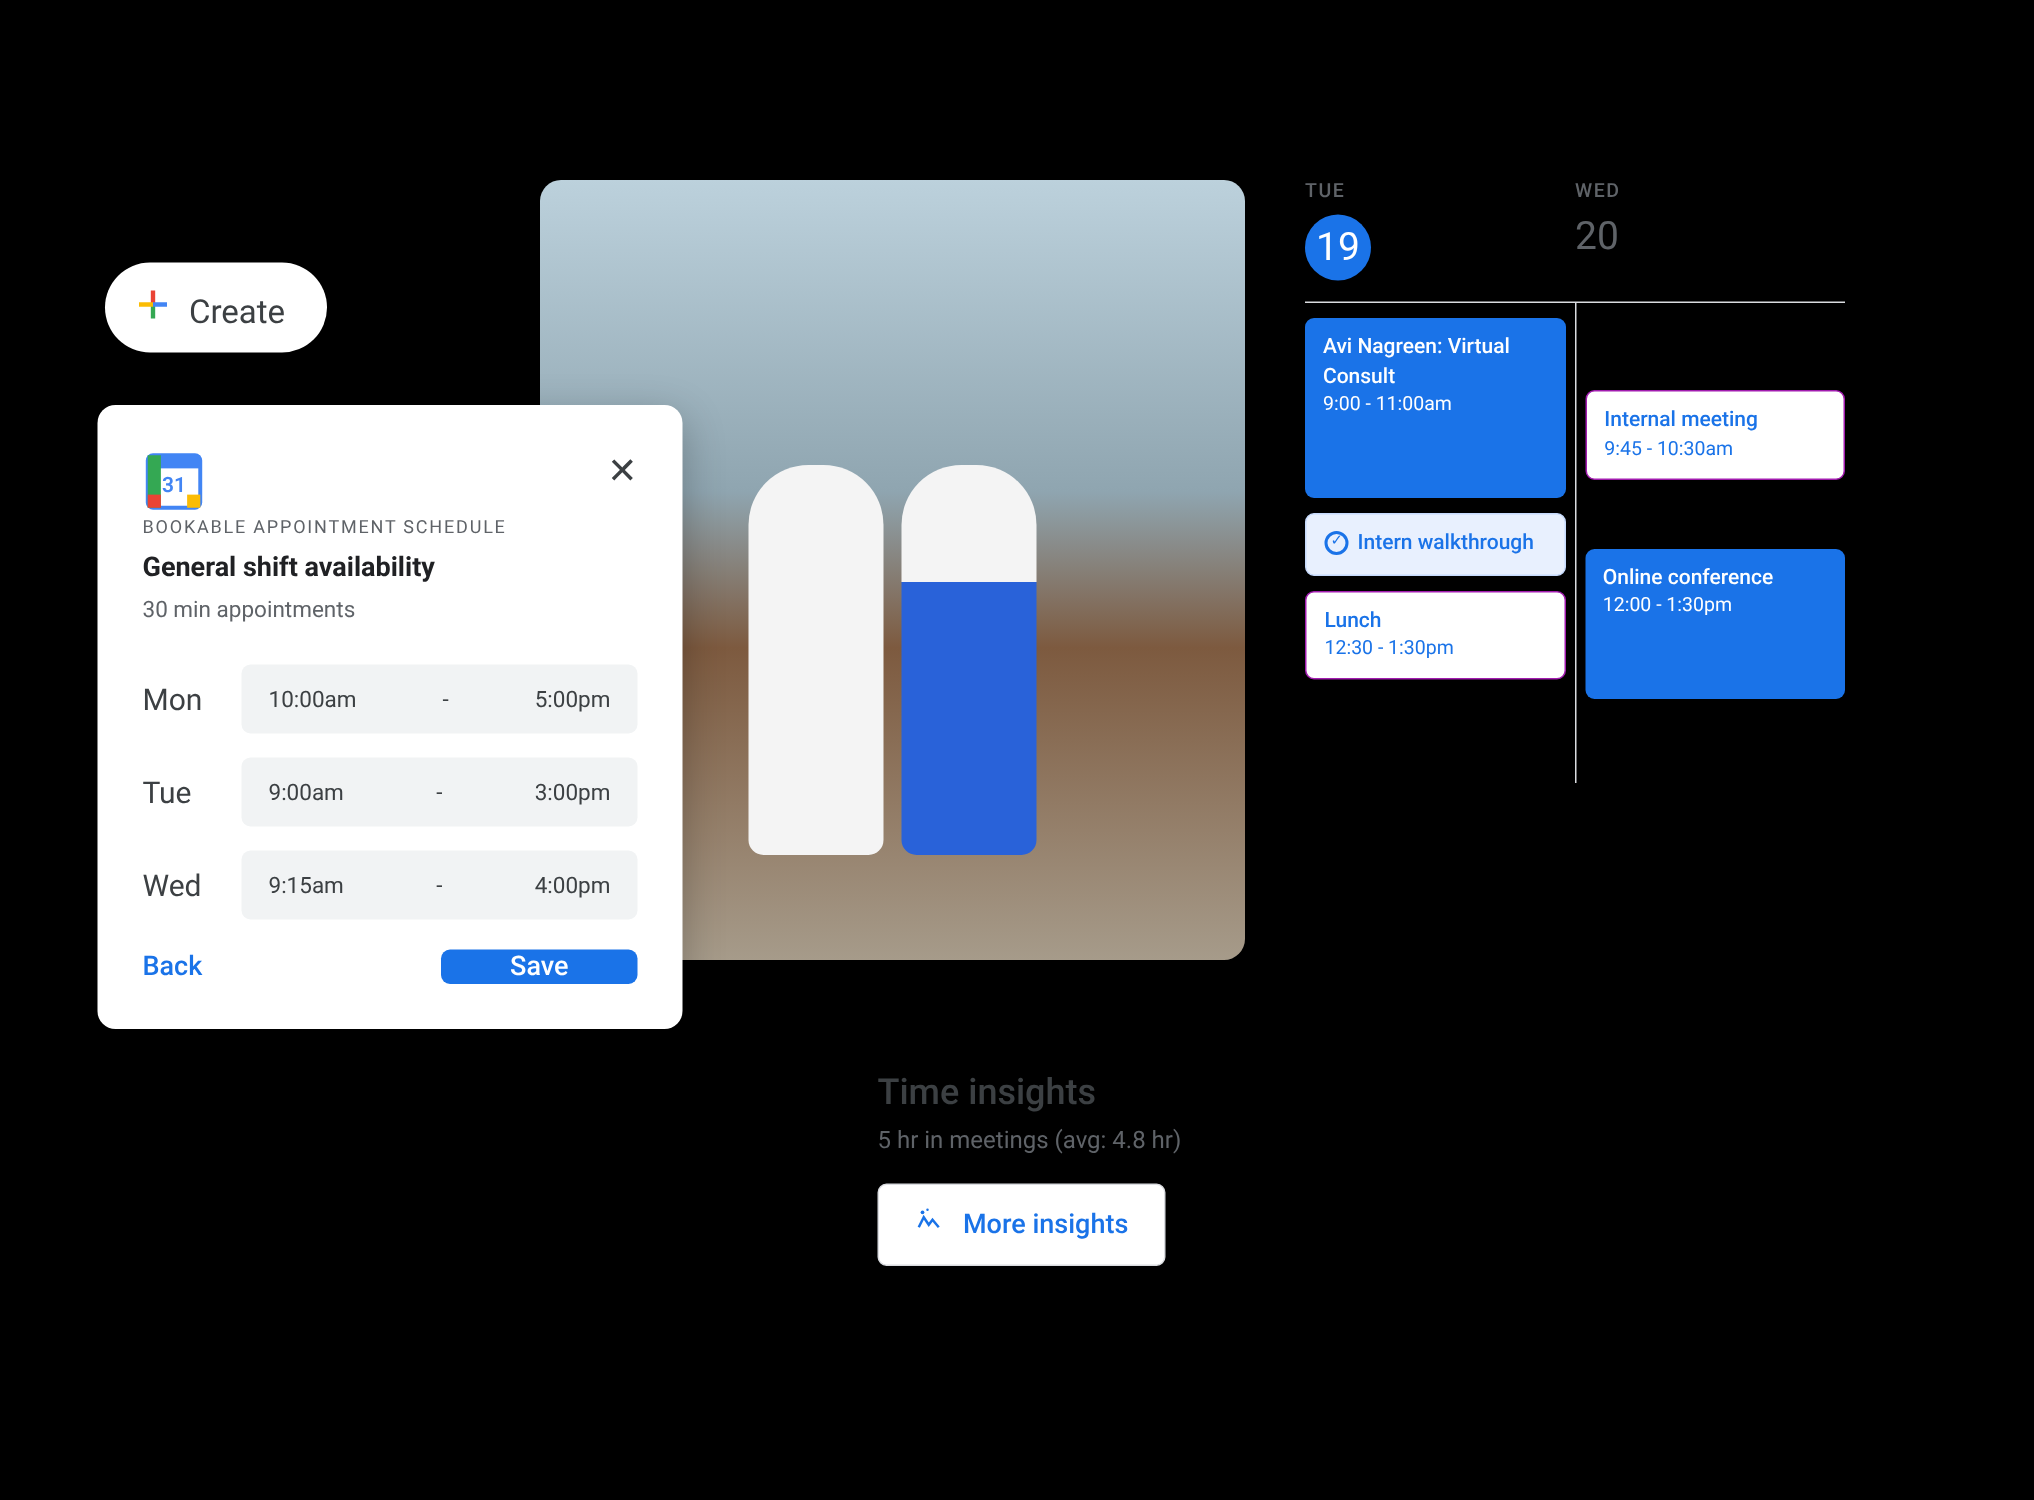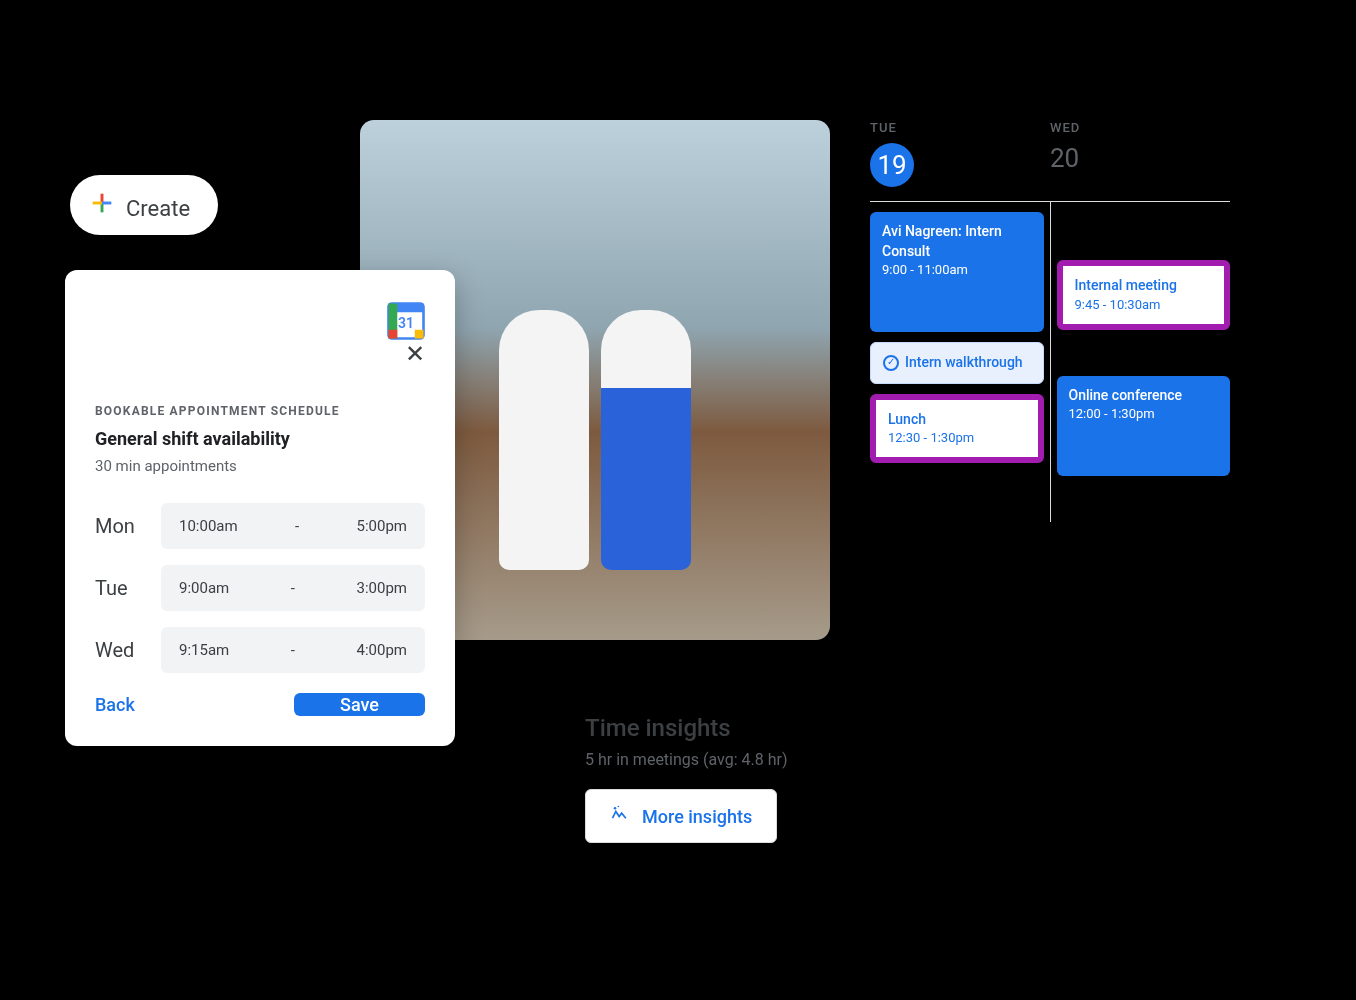--- a/index.html
+++ b/index.html
@@ -2,24 +2,24 @@
 <html><head>
 <meta charset="utf-8">
 <style>
 * { margin: 0; padding: 0; box-sizing: border-box; font-family: -apple-system, BlinkMacSystemFont, 'Segoe UI', Roboto, Arial, sans-serif; }
 body { background: #000; width: 1356px; height: 1000px; position: relative; }
 
 .create-btn { position: absolute; left: 70px; top: 175px; background: #fff; border-radius: 30px; padding: 14px 28px 14px 18px; display: flex; align-items: flex-end; gap: 10px; box-shadow: 0 2px 8px rgba(0,0,0,0.15); cursor: pointer; z-index: 5; }
 .create-btn .label { font-size: 22px; color: #3c4043; font-weight: 400; }
 
 .schedule-card { position: absolute; left: 65px; top: 270px; width: 390px; background: #fff; border-radius: 12px; padding: 30px; box-shadow: 0 8px 28px rgba(0,0,0,0.25); z-index: 4; }
-.schedule-card .header { display: flex; justify-content: space-between; align-items: flex-end; flex-direction: column; }
+.schedule-card .header { display: flex; justify-content: space-between; align-items: flex-start; }
 .cal-icon { width: 40px; height: 40px; position: relative; }
 .close-icon { font-size: 24px; cursor: pointer; color: #3c4043; font-weight: 300; }
-.eyebrow { font-size: 12px; letter-spacing: 1.2px; color: #5f6368; margin-top: 36px; font-weight: 700; }
+.eyebrow { font-size: 12px; letter-spacing: 1.2px; color: #5f6368; margin-top: 4px; font-weight: 400; }
 .title { font-size: 18px; color: #202124; margin-top: 10px; font-weight: 700; }
 .subtitle { font-size: 15px; color: #5f6368; margin-top: 8px; }
 .rows { margin-top: 28px; }
 .row { display: flex; align-items: center; gap: 16px; margin-bottom: 16px; }
 .daylabel { width: 50px; font-size: 20px; color: #3c4043; }
 .time-pill { flex: 1; background: #f1f3f4; border-radius: 6px; padding: 14px 18px; display: flex; justify-content: space-between; align-items: flex-end; font-size: 15px; color: #3c4043; }
 .actions { display: flex; justify-content: space-between; align-items: center; margin-top: 20px; }
 .back-btn { color: #1a73e8; font-size: 18px; font-weight: 500; cursor: pointer; background: none; border: none; }
 .save-btn { background: #1a73e8; color: #fff; font-size: 18px; font-weight: 500; border: none; border-radius: 6px; padding: 1px 46px; cursor: pointer; }
 
@@ -33,21 +33,21 @@
 .cal-col { flex: 1; }
 .day-label { font-size: 13px; letter-spacing: 1px; color: #5f6368; font-weight: 500; margin-bottom: 8px; }
 .day-num { font-size: 26px; color: #5f6368; }
 .day-num.active { background: #1a73e8; color: #fff; width: 44px; height: 44px; border-radius: 50%; display: flex; align-items: center; justify-content: center; }
 .cal-divider { border-top: 1px solid #dadce0; margin-top: 14px; }
 .cal-body { display: flex; position: relative; }
 .cal-body .cal-col { border-right: 1px solid #dadce0; padding: 10px 6px 10px 0; min-height: 320px; }
 .cal-body .cal-col:last-child { border-right: none; padding: 10px 0 10px 6px; }
 .event { border-radius: 6px; padding: 10px 12px; margin-bottom: 10px; font-size: 14px; line-height: 1.4; }
 .event.solid { background: #1a73e8; color: #fff; }
-.event.outline { background: #fff; border: 6px solid #a21caf; color: #1a73e8; }
+.event.outline { background: #fff; border: 1px solid #a21caf; color: #1a73e8; }
 .event.light { background: #e8f0fe; border: 1px solid #c6dafc; color: #1a73e8; }
 .event .etitle { font-weight: 500; }
 .event .etime { font-size: 13px; }
 .event.light .icon-check { display: inline-block; width: 16px; height: 16px; border: 2px solid #1a73e8; border-radius: 50%; position: relative; margin-right: 6px; vertical-align: middle; }
 .event.light .icon-check::after { content: '✓'; position: absolute; font-size: 10px; top: -2px; left: 2px; }
 
 .insights { position: absolute; left: 585px; top: 678px; }
 .insights h2 { font-size: 24px; color: #3c4043; font-weight: 500; margin-top: 36px; }
 .insights p { font-size: 16px; color: #5f6368; margin-top: 8px; }
 .more-btn { margin-top: 20px; background: #fff; border: 1px solid #dadce0; border-radius: 6px; padding: 14px 24px; display: flex; align-items: center; gap: 12px; cursor: pointer; font-size: 18px; color: #1a73e8; font-weight: 500; }
@@ -135,21 +135,21 @@
     </div>
     <div class="cal-col">
       <div class="day-label">WED</div>
       <div class="day-num">20</div>
     </div>
   </div>
   <div class="cal-divider"></div>
   <div class="cal-body">
     <div class="cal-col">
       <div class="event solid" style="height:120px">
-        <div class="etitle">Avi Nagreen: Intern Consult</div>
+        <div class="etitle">Avi Nagreen: Virtual Consult</div>
         <div class="etime">9:00 - 11:00am</div>
       </div>
       <div class="event light">
         <span class="icon-check"></span><span class="etitle">Intern walkthrough</span>
       </div>
       <div class="event outline">
         <div class="etitle">Lunch</div>
         <div class="etime">12:30 - 1:30pm</div>
       </div>
     </div>

